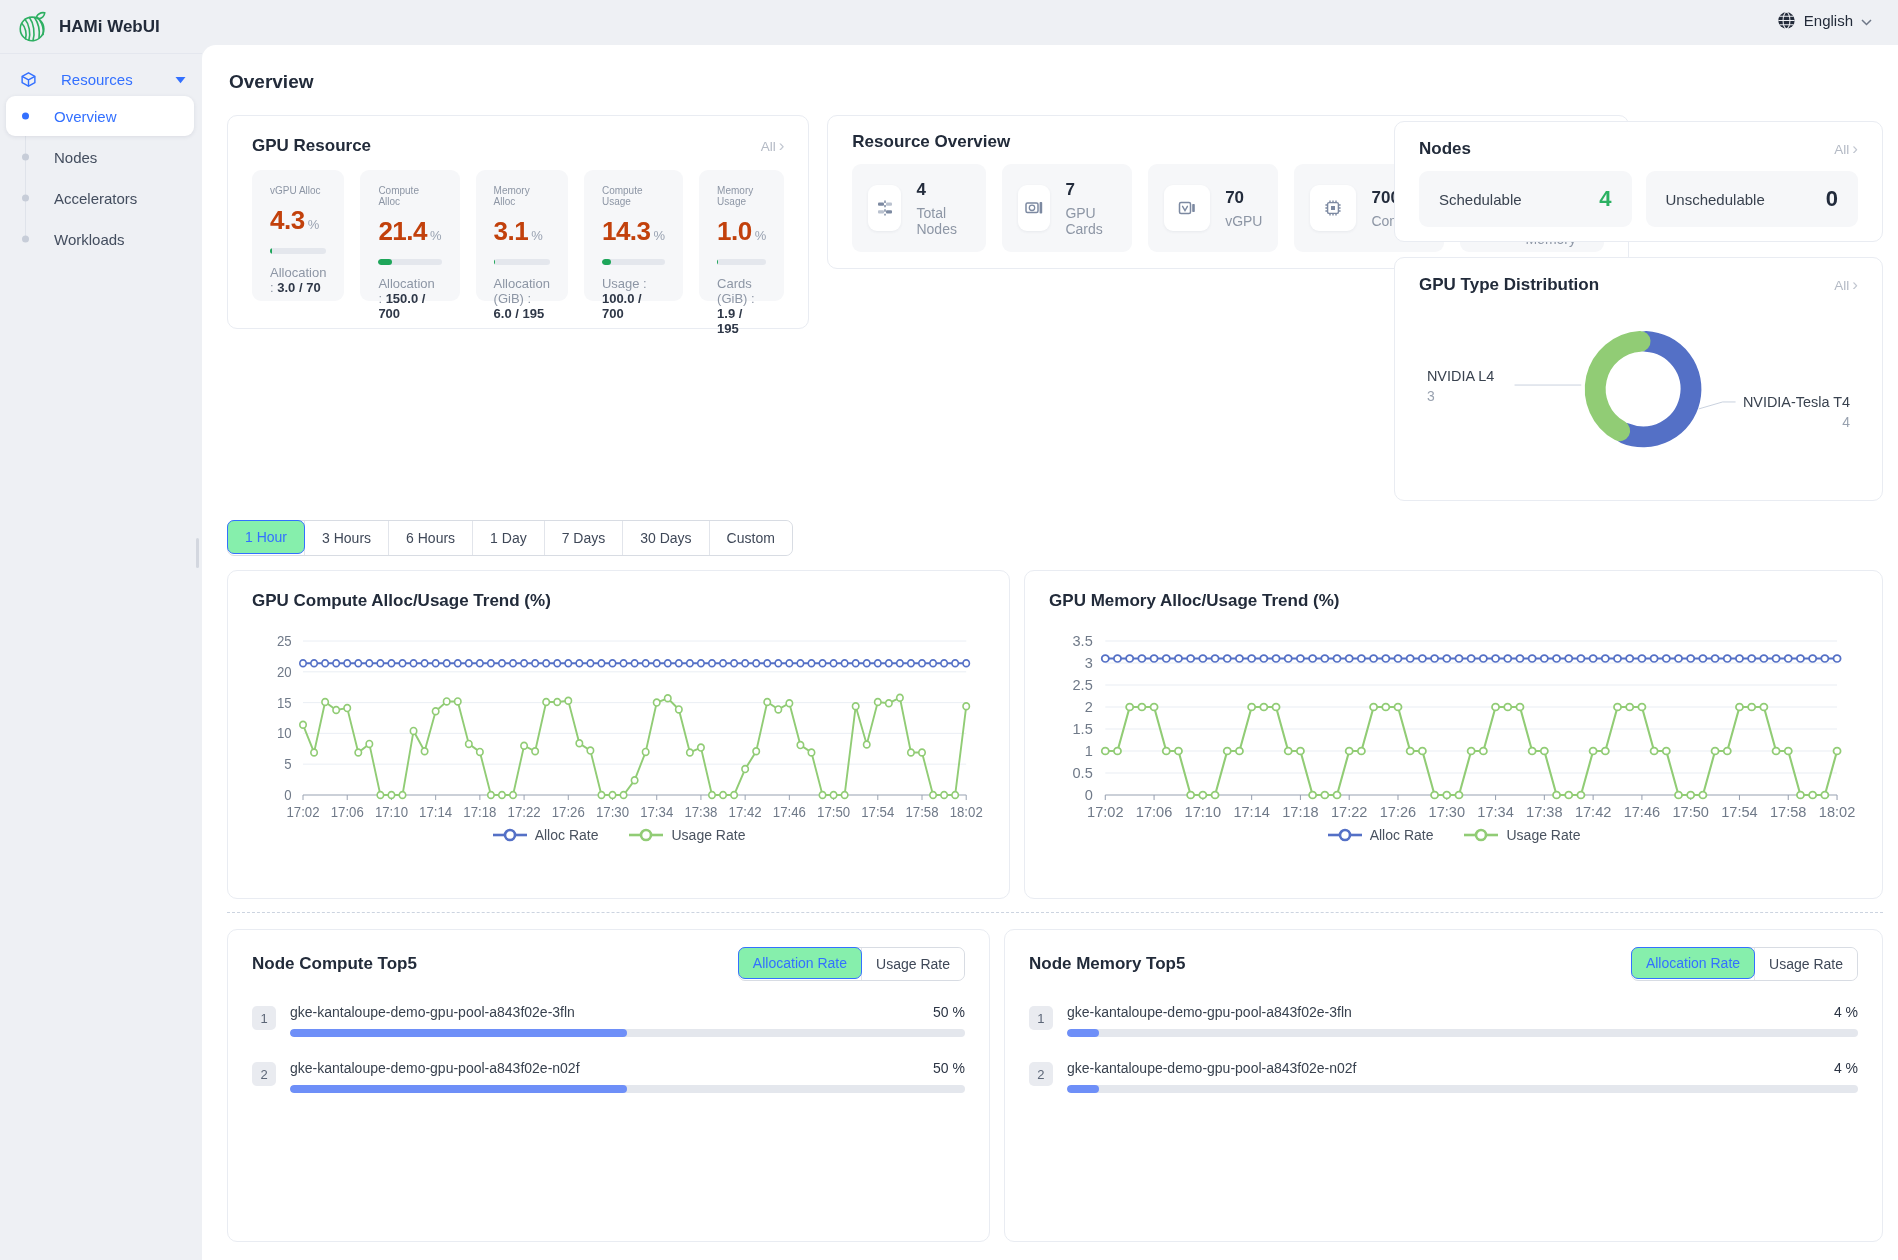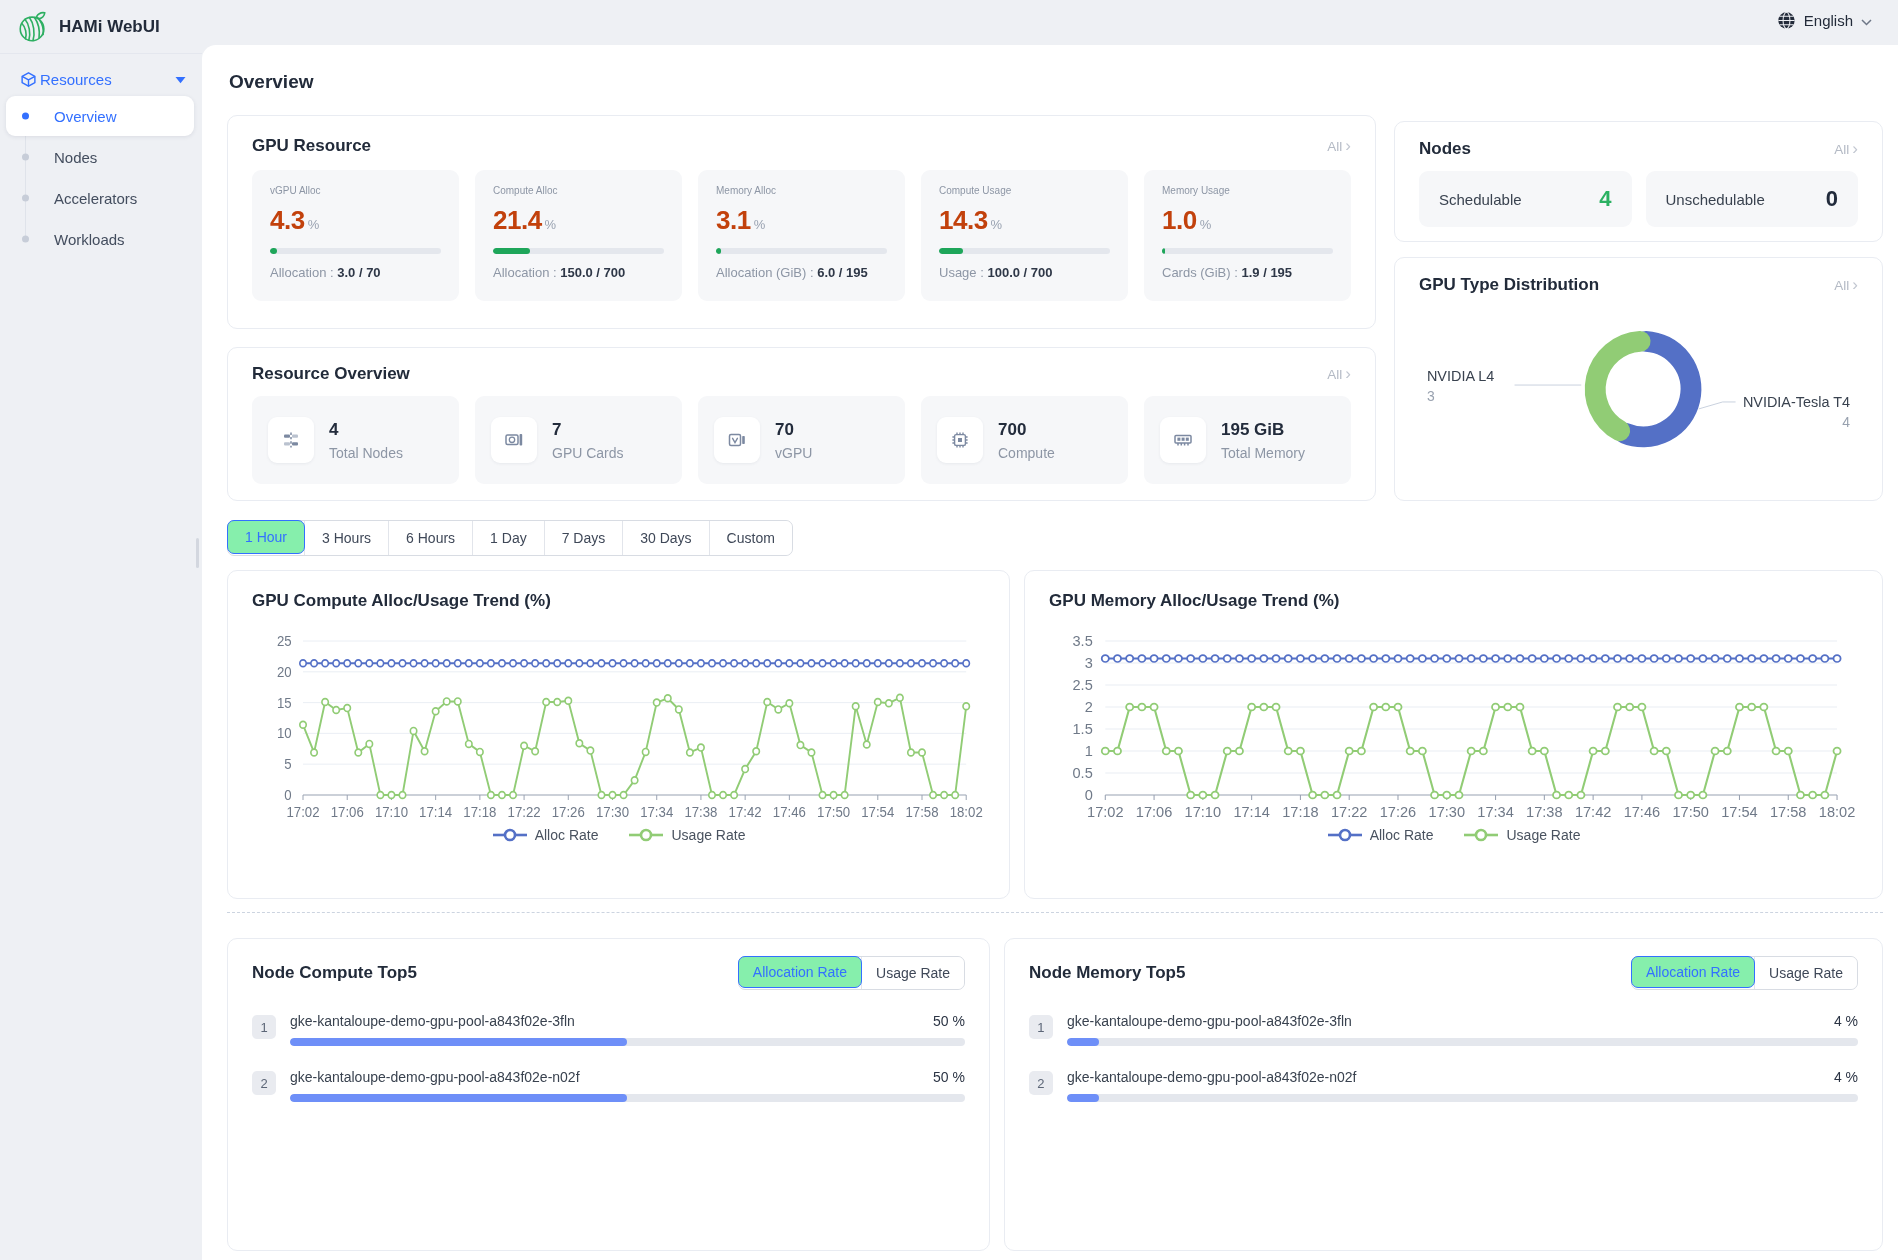--- a/index.html
+++ b/index.html
@@ -2,42 +2,42 @@
 <html><head>
 <meta charset="utf-8">
 <style>
   *{box-sizing:border-box}
   html,body{width:1898px;height:1260px}
   body{margin:0;background:#eef0f4;font-family:"Liberation Sans","DejaVu Sans",sans-serif;color:#232b3a;position:relative;overflow:hidden}
   
   .sidebar{position:absolute;left:0;top:0;width:202px;height:100%}
   .brand{display:flex;align-items:center;gap:9px;padding:10px 0 9px 16px;border-bottom:1px solid #e4e7ee}
   .brand-name{font-size:17px;font-weight:700;color:#222b3a}
-  .side-section{display:flex;align-items:center;gap:3px;margin:17px 16px 4px 20px;color:#3370ff;font-size:15px;font-weight:500;cursor:pointer}
+  .side-section{display:flex;align-items:center;gap:24px;margin:17px 16px 4px 20px;color:#3370ff;font-size:15px;font-weight:500;cursor:pointer}
   .side-caret{margin-left:auto;display:flex}
   .side-items{position:relative;margin-top:8px}
   .side-rail{position:absolute;left:25px;top:22px;bottom:20px;width:1px;background:#dfe3ea}
   .side-item{position:relative;height:40px;display:flex;align-items:center;padding-left:48px;margin:1px 8px 1px 6px;border-radius:9px;font-size:15px;color:#434d5e;cursor:pointer;z-index:1}
   .side-item.active{background:#fff;color:#3370ff;box-shadow:0 1px 4px rgba(35,48,77,.10);font-weight:500}
   .side-dot{position:absolute;left:16px;top:50%;transform:translateY(-50%);width:7px;height:7px;border-radius:50%;background:#c7cdd8}
   .side-item.active .side-dot{background:#3370ff}
   
   .lang{position:absolute;top:11px;right:26px;display:flex;align-items:center;gap:8px;font-size:15px;color:#232b3a;cursor:pointer;z-index:3}
   .lang-caret{color:#6e7787}
   .resize-handle{position:absolute;left:196px;top:538px;width:3px;height:30px;border-radius:2px;background:#d3d7df;cursor:col-resize;z-index:5}
   
   .main{position:absolute;left:202px;top:45px;right:0;bottom:0;background:#fff;border-top-left-radius:14px;padding:14px 15px 0 25px}
   .page-title{font-size:19px;font-weight:700;color:#222b3a;margin:12px 0 22px 2px}
   .card{background:#fff;border:1px solid #e9ecf2;border-radius:10px}
   .card-head{display:flex;align-items:center;justify-content:space-between}
   .card-title{font-size:17px;font-weight:600;color:#222b3a;margin:0}
   .all-link{display:flex;align-items:center;gap:3px;color:#b4bac5;font-size:13.5px;cursor:pointer}
   .all-chevron{color:#c2c7d1;font-size:17px;line-height:1;margin-top:-2px}
   .row1{display:flex;gap:18px}
-  .col-left{width:1149px;display:flex;flex-direction:column;gap:18px}
+  .col-left{width:1149px;display:flex;flex-direction:row;gap:18px}
   .col-right{width:489px;display:flex;flex-direction:column;gap:15px;margin-top:6px}
   
   .gpu-card{height:214px;padding:20px 24px}
   .metric-tiles{display:flex;gap:16px;margin-top:14px}
   .metric-tile{flex:1;background:#f6f7f9;border-radius:9px;padding:15px 18px 0;height:131px}
   .metric-label{font-size:10px;color:#8d96a5}
   .metric-value-row{margin-top:9px;display:flex;align-items:baseline;gap:3px}
   .metric-value{font-size:26px;font-weight:700;color:#c2410c;letter-spacing:-.5px}
   .metric-unit{font-size:13px;color:#9aa3b2}
   .hbar{margin-top:12px;height:6px;border-radius:3px;background:#e4e7ed;overflow:hidden}
@@ -72,21 +72,21 @@
   .charts-row{display:flex;gap:14px;margin-top:14px}
   .chart-card{height:329px;padding:20px 24px 0}
   .chart-card.left{width:824px}
   .chart-card.right{width:904px}
   .trend-svg{width:100%;height:196px;margin-top:16px;display:block}
   .legend{display:flex;justify-content:center;gap:30px;margin-top:4px}
   .legend-item{display:flex;align-items:center;gap:7px;cursor:pointer}
   .legend-text{font-size:14px;color:#49525f}
   .dashed-divider{border:none;border-top:1.5px dashed #ccd4e0;margin:13px 0 0}
   
-  .top5-row-wrap{display:flex;gap:14px;margin-top:25px}
+  .top5-row-wrap{display:flex;gap:14px;margin-top:16px}
   .top5-card{height:313px;padding:17px 24px}
   .top5-card.left{width:824px}
   .top5-card.right{width:950px}
   .top5-rows{margin-top:4px}
   .top5-row{display:flex;gap:14px;margin-top:23px}
   .rank-badge{width:24px;height:24px;background:#e9ebf0;border-radius:5px;display:flex;align-items:center;justify-content:center;font-size:13px;color:#5c6677;margin-top:2px;flex:none}
   .top5-body{flex:1}
   .top5-line{display:flex;justify-content:space-between;align-items:baseline}
   .node-name{font-size:14px;color:#39424f}
   .node-pct{font-size:14px;color:#2b3444;font-weight:500}

